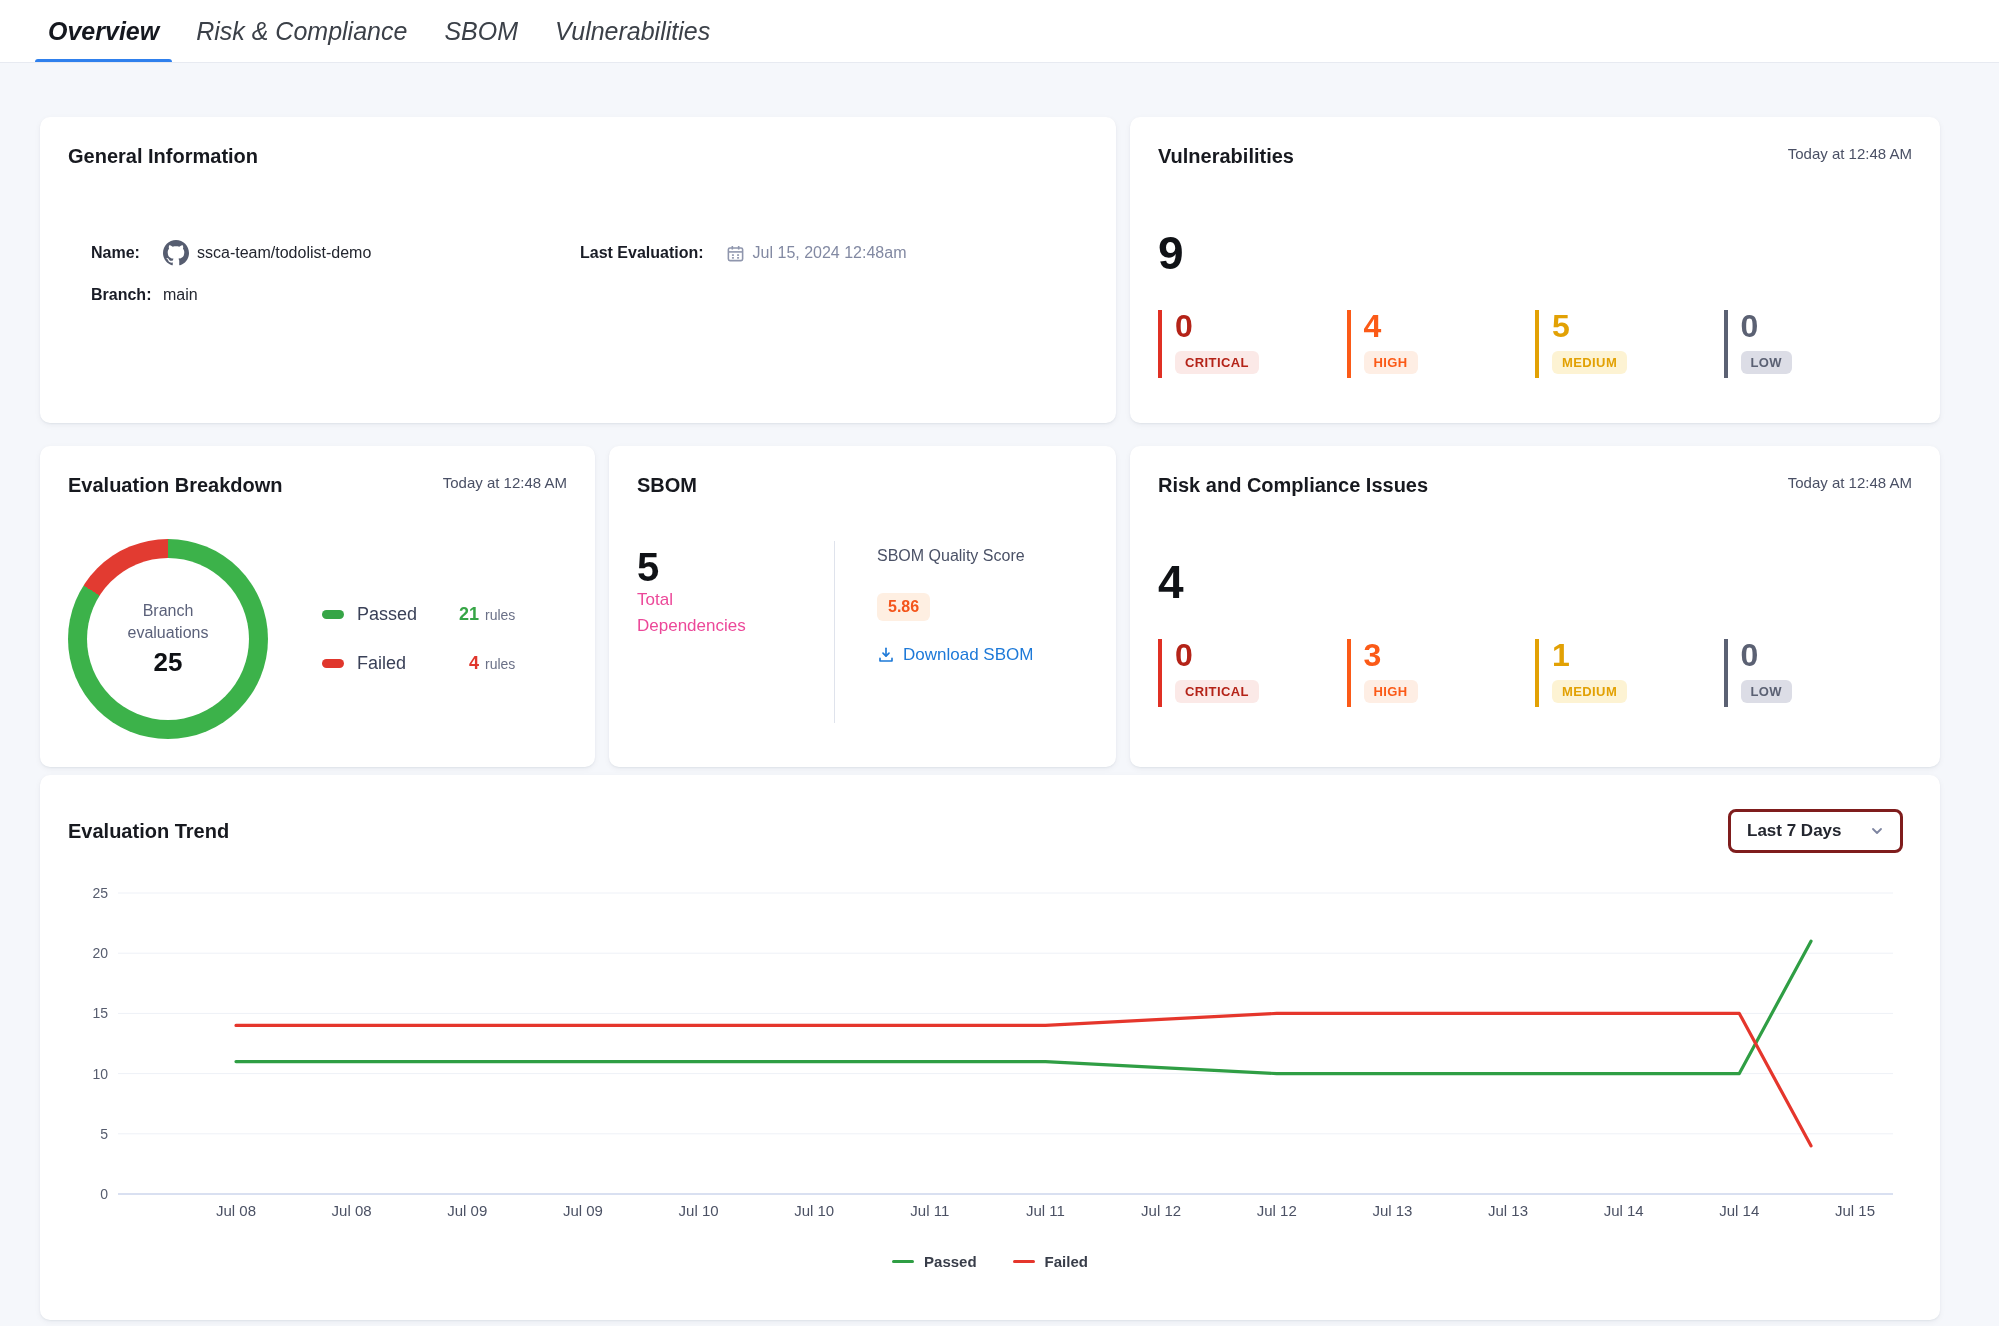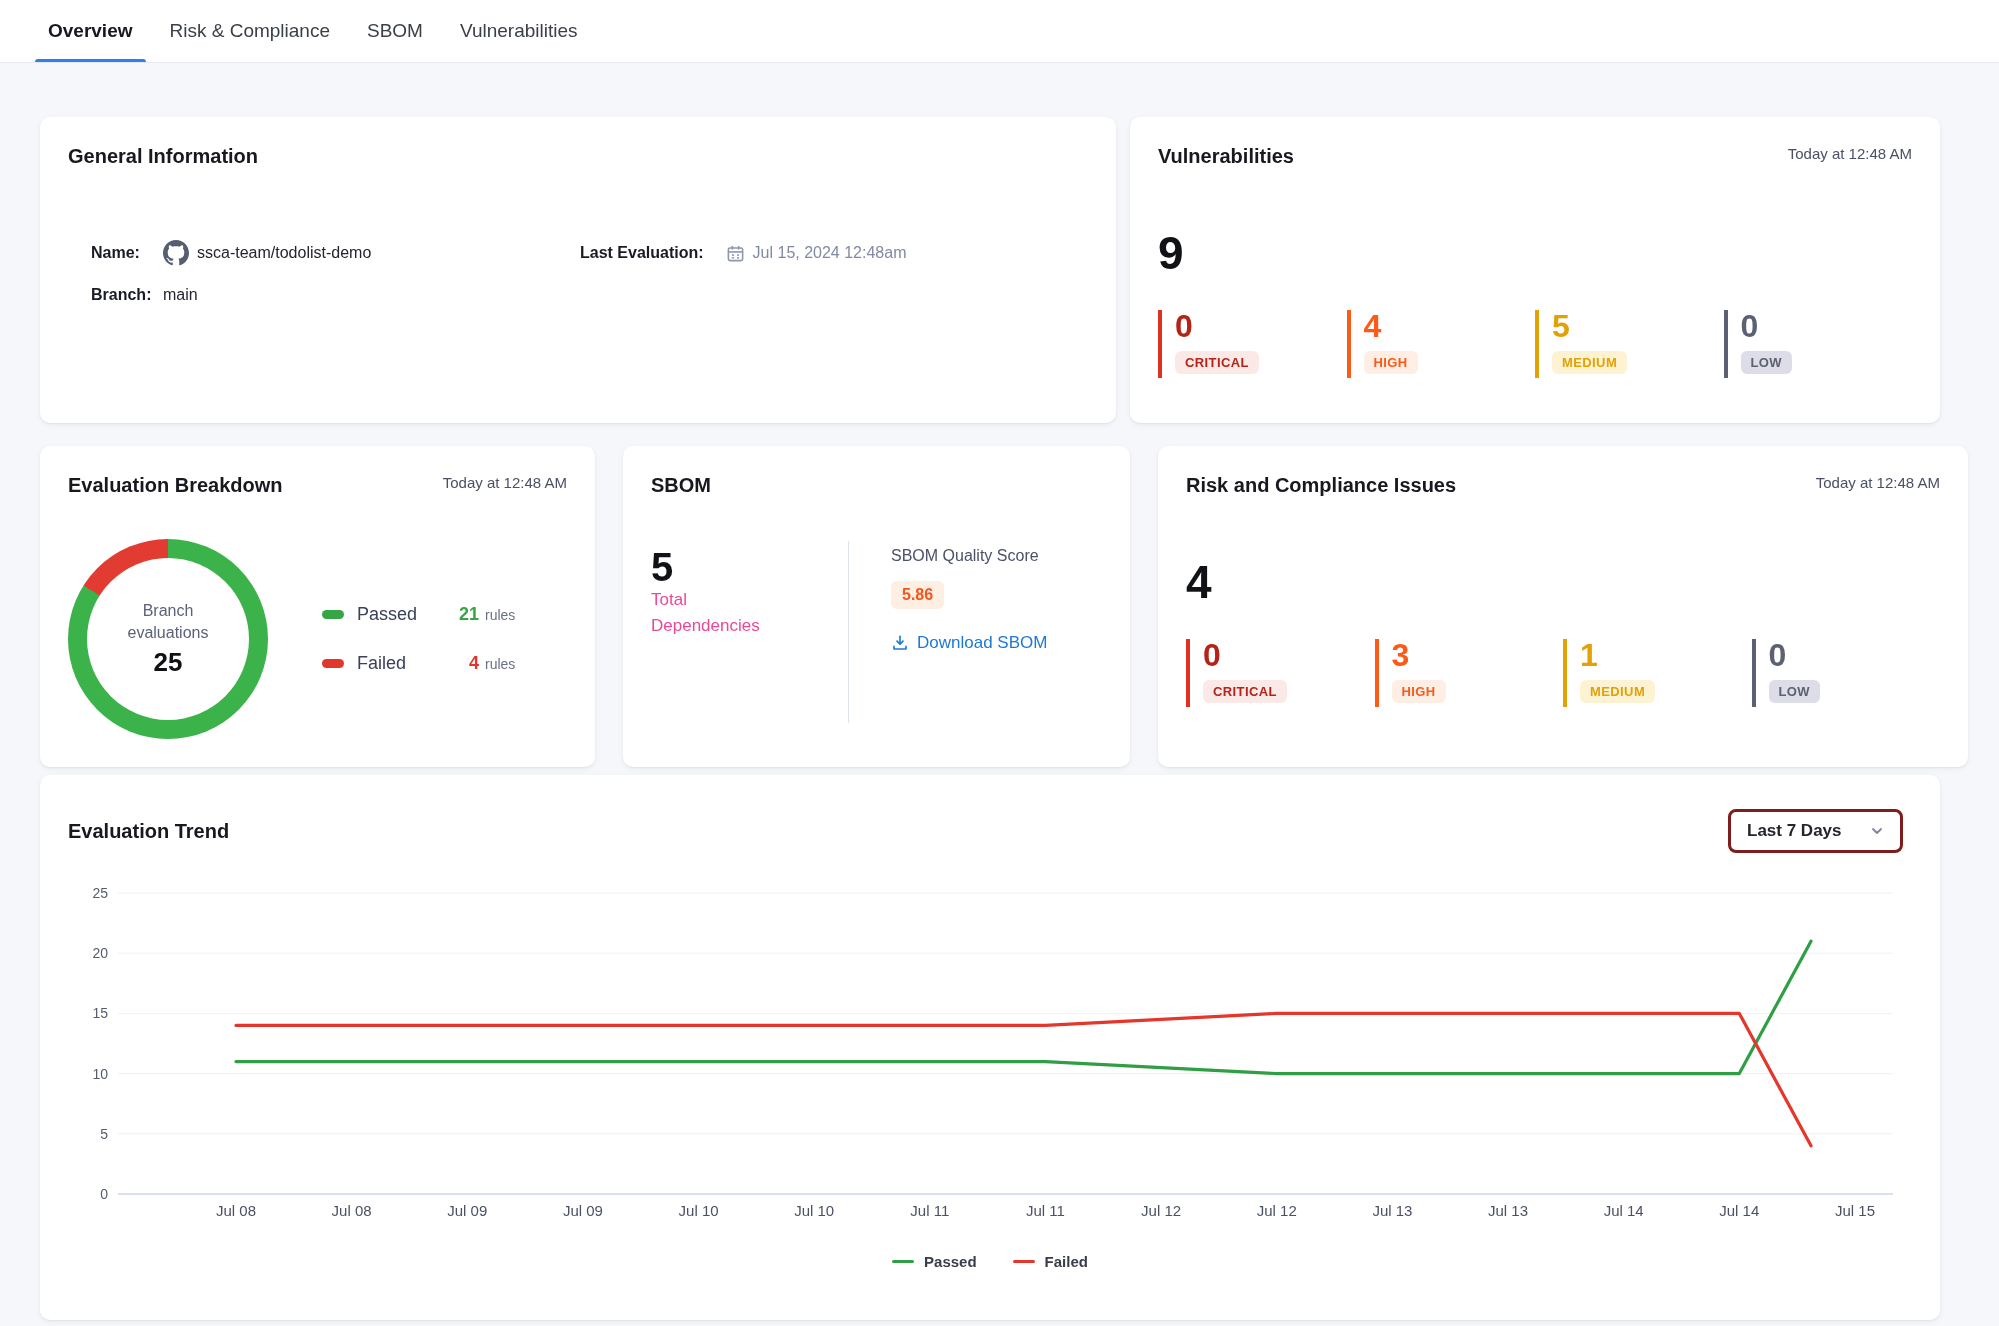--- a/index.html
+++ b/index.html
@@ -2,30 +2,30 @@
 <html style="--accent-blue: #2f80ed; --link-blue: #1d79d8; --passed-green: #36a546; --failed-red: #e0362c; --score-orange: #f4551b; --score-bg: #feefe2; --critical: #b42318; --critical-bar: #e03024; --critical-bg: #fbe9e7; --high: #fb5a17; --high-bg: #feeee4; --medium: #e2a104; --medium-bg: #fdf3d3; --low: #5b6173; --low-bg: #dcdde6;"><head>
 <meta charset="utf-8">
 <style>
   * { margin:0; padding:0; box-sizing:border-box; }
   html,body { width:1999px; height:1326px; overflow:hidden; }
   body { font-family:"Liberation Sans", sans-serif; background:#f5f7fb; color:#1a1d26; }
 
   
   .tabbar { height:63px; background:#fff; border-bottom:1px solid #e7eaf1;
             display:flex; align-items:stretch; padding-left:48px; gap:37px; }
-  .tab { display:flex; align-items:center; position:relative; font-size:19px;
-         font-weight:500; color:#3b4048; cursor:pointer; }
+  .tab { display:flex; align-items:center; position:relative; font-size:25px;
+         font-weight:500; color:#3b4048; cursor:pointer;font-style:italic; }
   .tab.active { font-weight:700; color:#15181f; }
   .tab.active .tab-underline { position:absolute; left:-13px; right:-13px; bottom:0;
          height:3px; border-radius:3px 3px 0 0; background:var(--accent-blue); }
 
   
   .content { padding:54px 59px 0 40px; }
   .row1 { display:grid; grid-template-columns:1076px 810px; gap:14px; height:306px; margin-bottom:23px; }
-  .row2 { display:grid; grid-template-columns:555px 507px 810px; gap:28px; height:315px; margin-bottom:14px; }
+  .row2 { display:grid; grid-template-columns:555px 507px 810px; gap:14px; height:315px; margin-bottom:14px; }
   .row3 { height:545px; }
   .card { background:#fff; border-radius:10px; padding:28px;
           box-shadow:0 1px 2px rgba(23,34,63,.06), 0 2px 6px rgba(23,34,63,.05); position:relative; }
   .card-head { display:flex; justify-content:space-between; align-items:flex-start; }
   .card-title { font-size:20px; font-weight:700; color:#17191f; }
   .timestamp { font-size:15px; color:#4a5065; }
 
   
   .gi-rows { margin-top:72px; display:grid; grid-template-columns:489px 1fr; row-gap:20px;margin-left:23px; }
   .gi-row { display:flex; align-items:center; font-size:16px; }
@@ -76,21 +76,21 @@
   .eb-unit { font-size:14px; color:#6a7087; margin-left:6px; }
 
   
   .sbom-content { margin-top:44px; display:flex; }
   .sbom-left { width:197px; padding-top:6px; }
   .sbom-total { font-size:40px; font-weight:700; color:#101216; line-height:1; }
   .sbom-total-label { font-size:17px; color:#ec4899; width:130px; line-height:1.5; }
   .sbom-divider { border-left:1px solid #dfe3ec; height:182px; }
   .sbom-right { padding-left:42px; padding-top:6px; }
   .score-label { font-size:16px; color:#4a5166; }
-  .score-pill { display:inline-block; margin-top:16px; padding:5px 11px; border-radius:6px;
+  .score-pill { display:inline-block; margin-top:28px; padding:5px 11px; border-radius:6px;
                 background:var(--score-bg); color:var(--score-orange); font-size:16px; font-weight:700; }
   .download-link { margin-top:24px; display:flex; align-items:center; gap:8px;
                    color:var(--link-blue); font-size:17px; font-weight:500; cursor:pointer; }
   .dl-icon { width:18px; height:18px; display:block; }
 
   
   .trend-card { padding:0; }
   .trend-head { padding:34px 37px 0 28px; display:flex; justify-content:space-between; align-items:center; }
   .range-select { width:175px; height:44px; border:3px solid #7f1d1d; border-radius:8px; background:#fff;
                   display:flex; align-items:center; justify-content:space-between; padding:0 16px;

